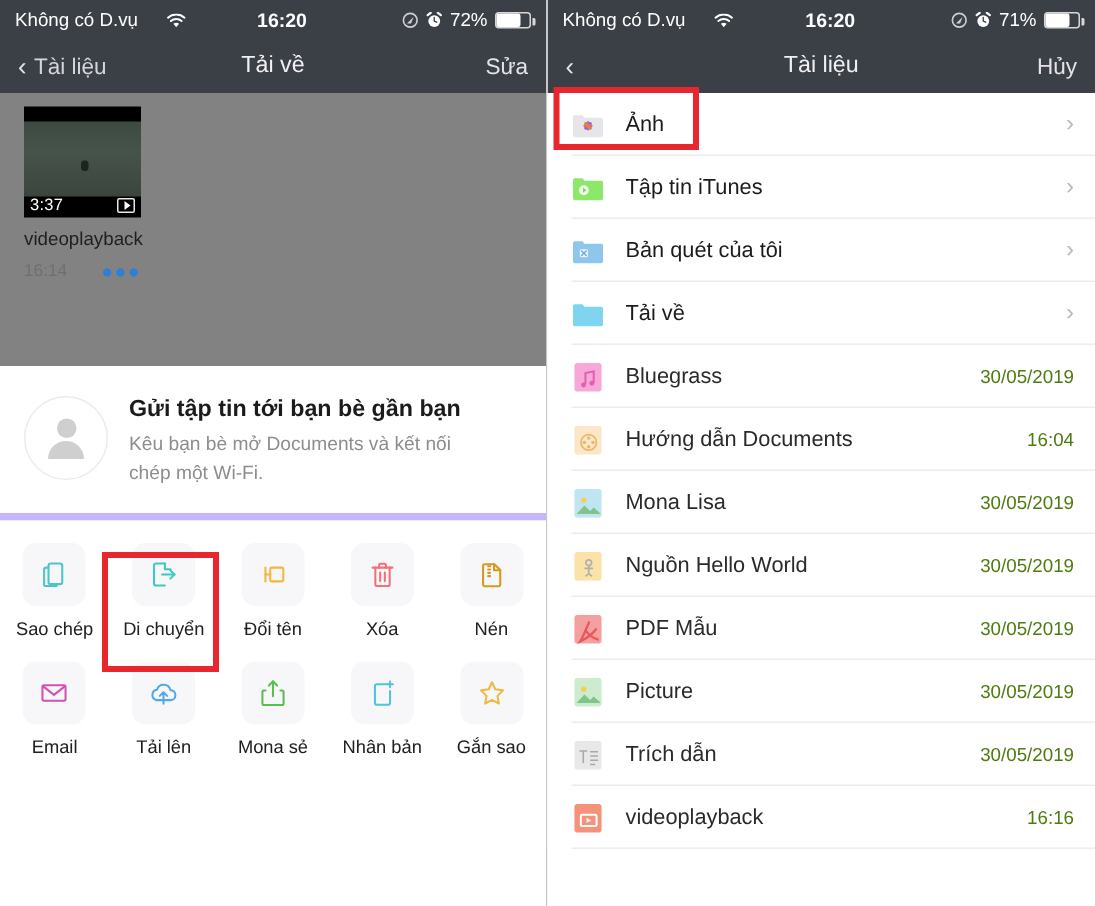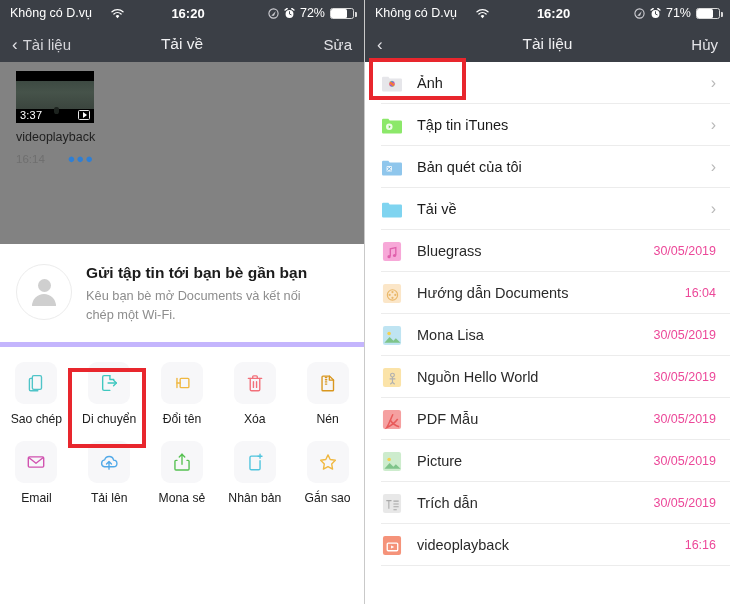--- a/index.html
+++ b/index.html
@@ -55,21 +55,21 @@
   .nav-action { margin-left: auto; font-size: 15px; color: #e4e4e8; position: relative; z-index:2; }
 
   
   .dim-area {
     height: 182px; background: #828282; position: relative;
   }
   .file-card {
     position: absolute; left: 16px; top: 9px; width: 78px;
   }
   .thumb {
-    width: 78px; height: 52px; position: relative; overflow: hidden;
+    width: 78px; height: 74px; position: relative; overflow: hidden;
     background: #000;
   }
   .thumb .water {
     position: absolute; left:0; right:0; top: 10px; bottom: 14px;
     background: linear-gradient(180deg, #3d4a42 0%, #46534a 40%, #3b453e 100%);
   }
   .thumb .dot {
     position: absolute; left: 38px; top: 36px; width: 5px; height: 7px;
     background: #1d231f; border-radius: 40%;
   }
@@ -141,21 +141,21 @@
   .row::after {
     content:''; position:absolute; left: 16px; right: 0; bottom: 0;
     height: 1px; background: #ececec;
   }
   .row-icon {
     width: 22px; height: 22px; flex: 0 0 22px; margin-right: 14px;
     display: flex; align-items: center; justify-content: center;
   }
   .row-label { font-size: 14.5px; color: #2a2a2a; flex: 1; }
   .row-label.folder { color: #1b1b1b; }
-  .row-date { font-size: 12.5px; color: #ec4899; margin-left: auto; }
+  .row-date { font-size: 12.5px; color: #4d7c0f; margin-left: auto; }
   .row-chev { color: #b9b9b9; font-size: 16px; margin-left: 8px; line-height: 1; }
 
   
   .redbox {
     position: absolute; border: 4px solid #e8262d; pointer-events: none; z-index: 20;
   }
 </style>
 </head>
 <body>
 

